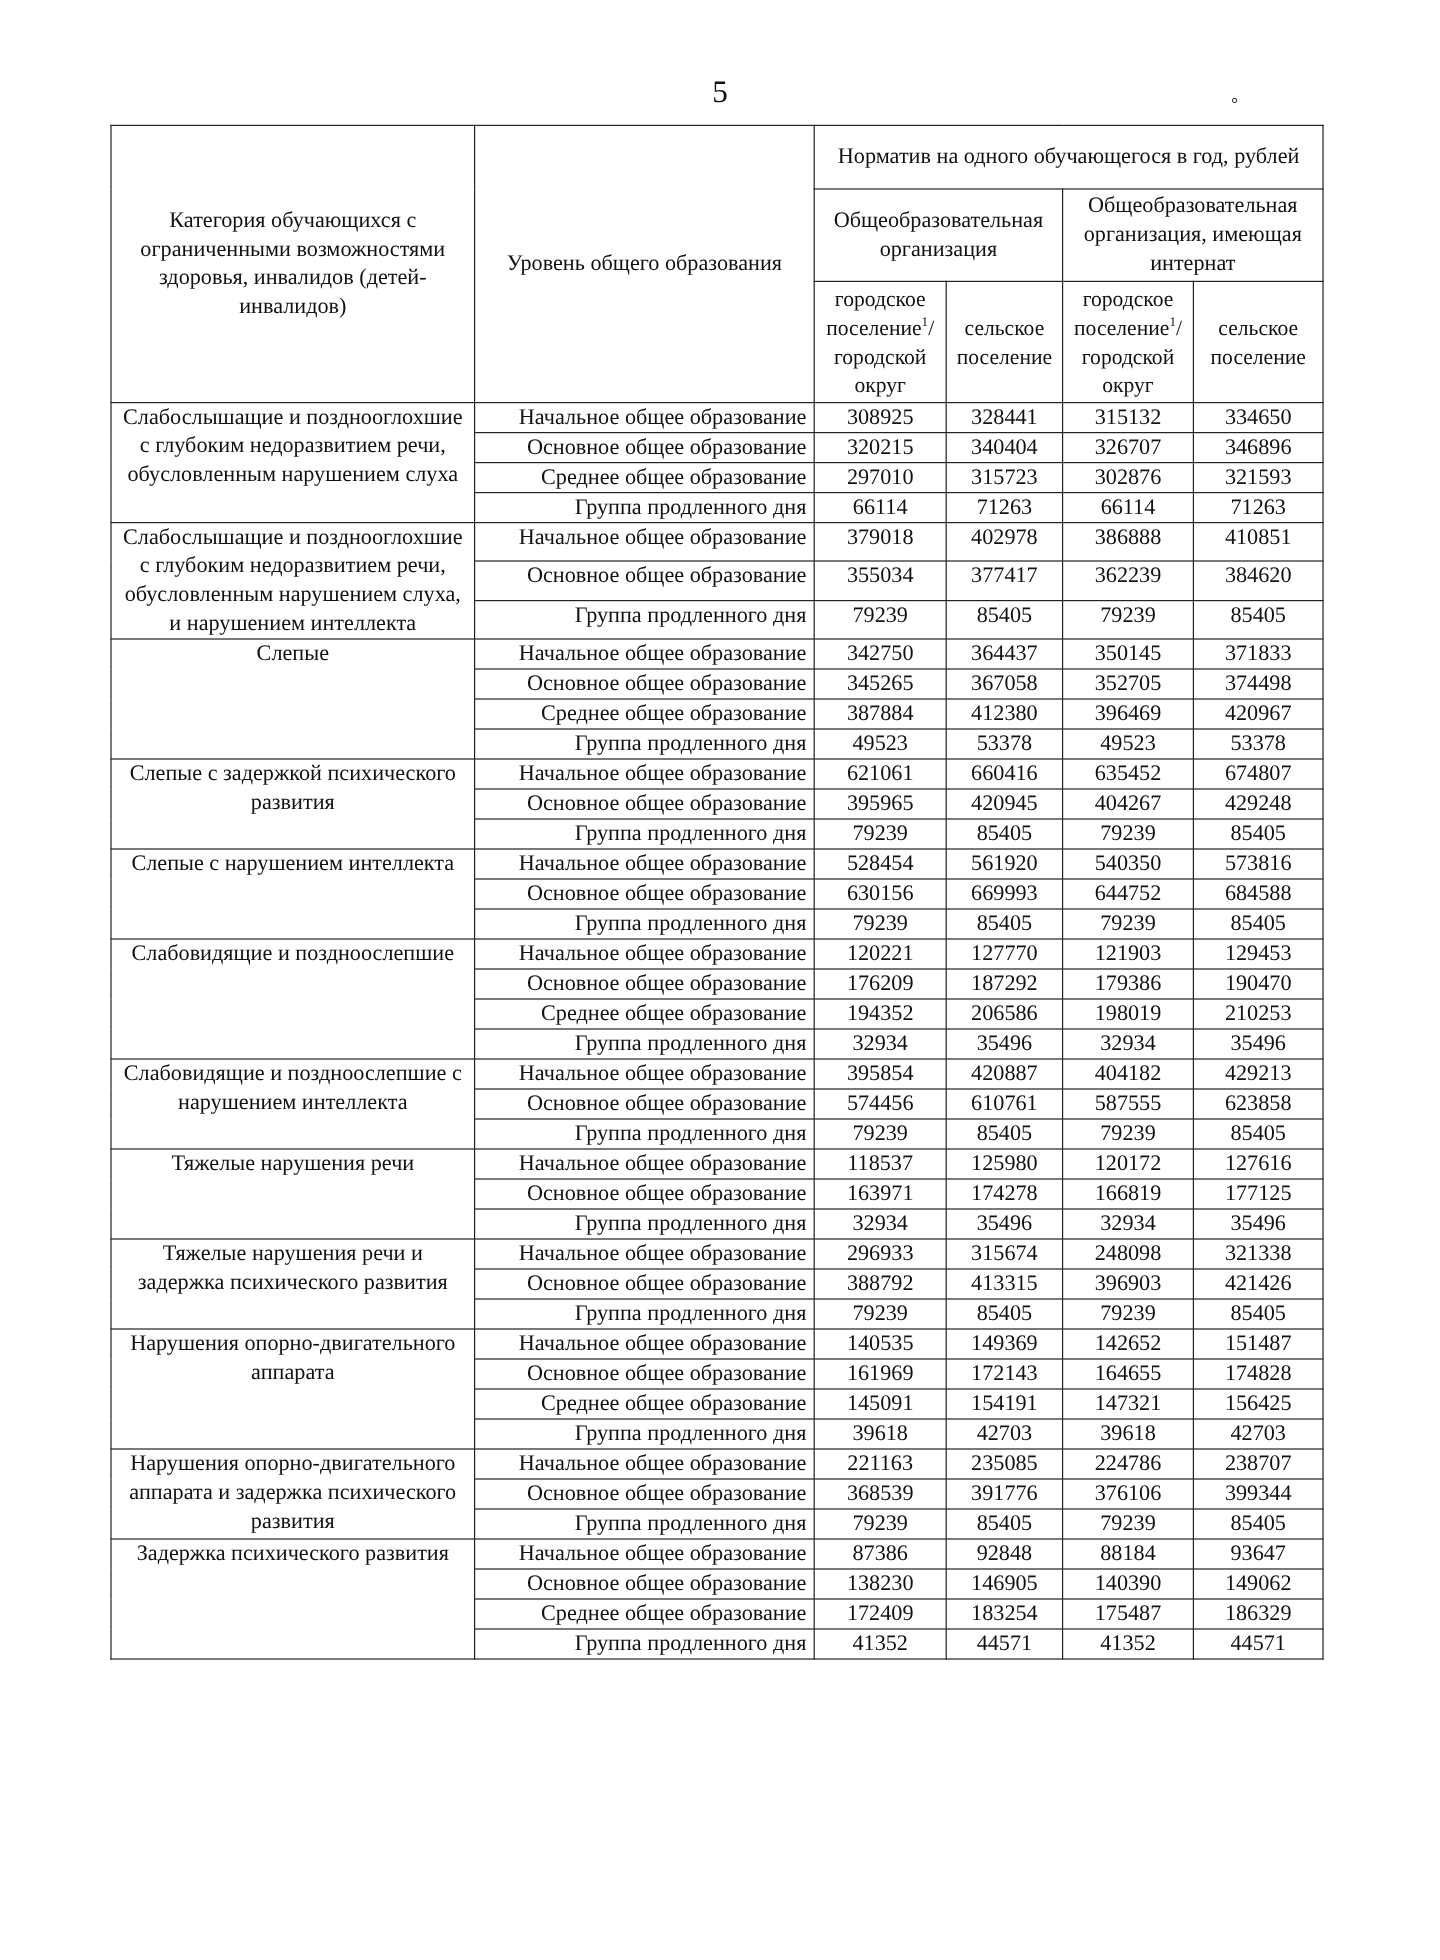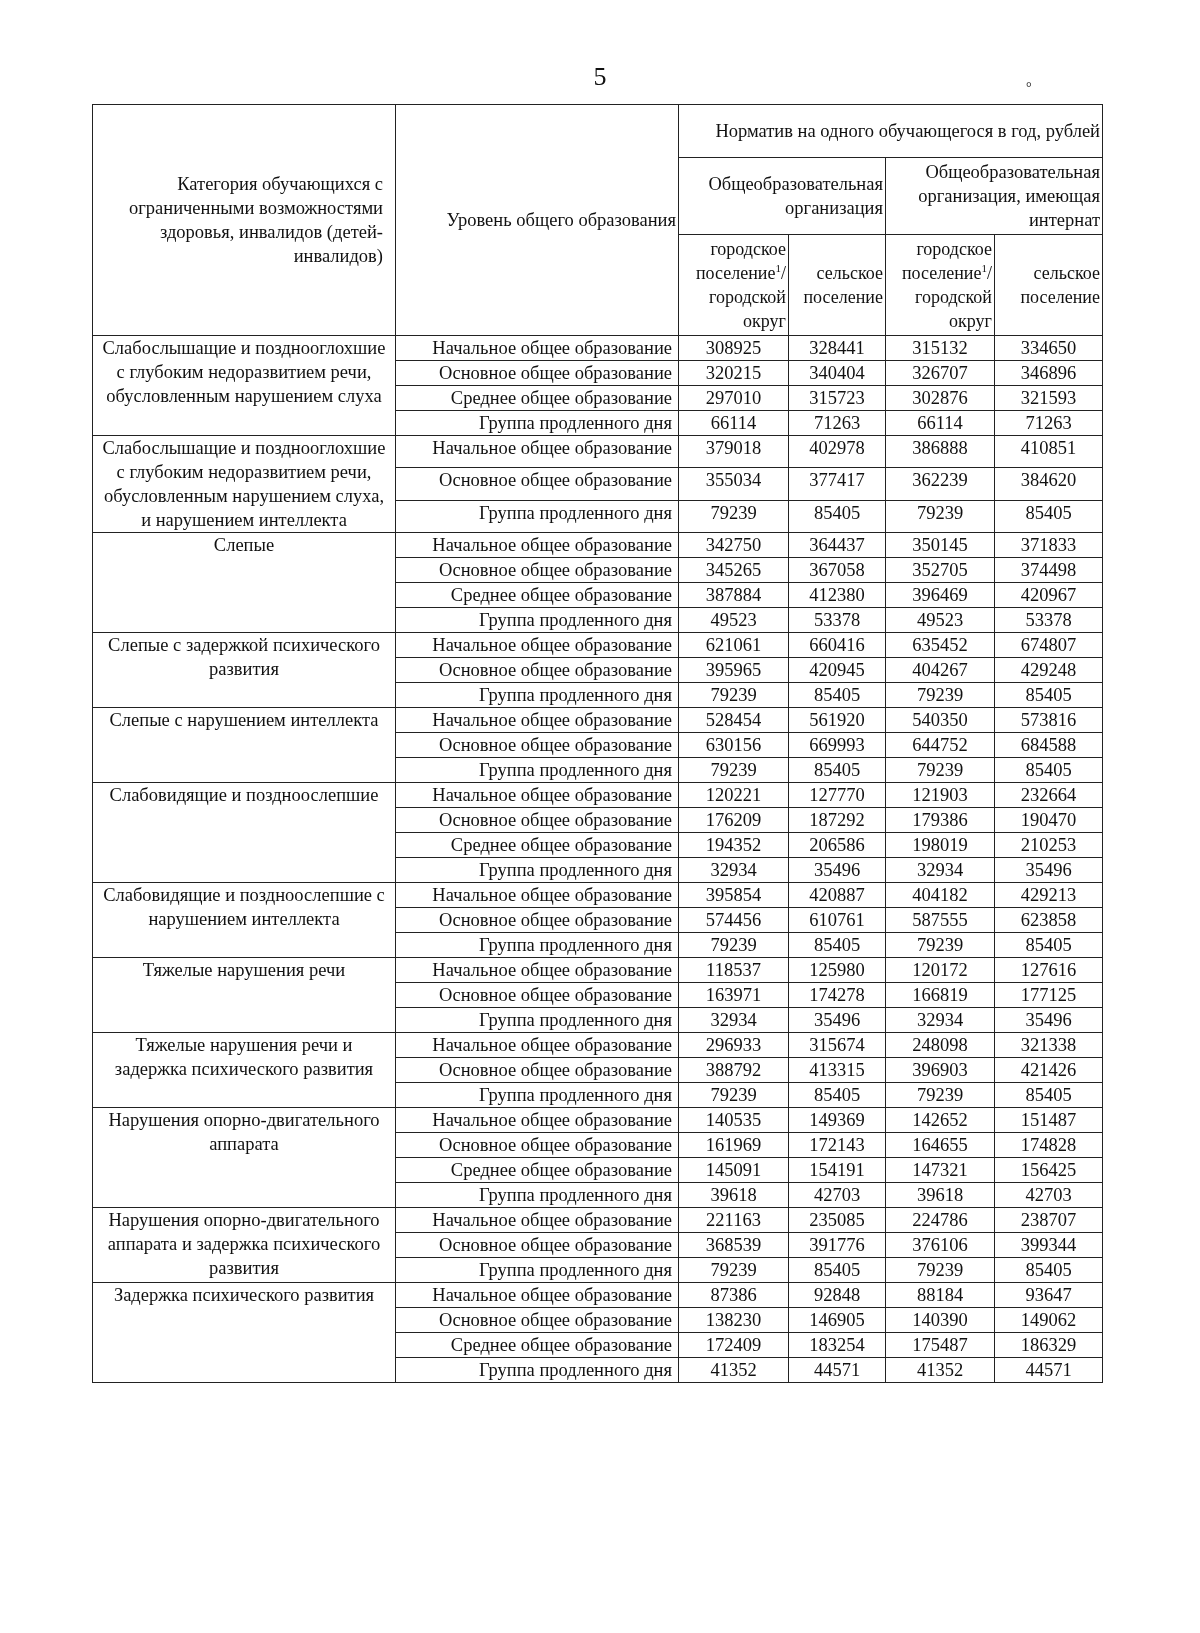--- a/index.html
+++ b/index.html
@@ -4,21 +4,21 @@
 <style>
   html, body { margin: 0; padding: 0; background: #ffffff; }
   body { width: 1200px; height: 1633px; position: relative; overflow: hidden;
          font-family: "Liberation Serif", "DejaVu Serif", serif; color: #111; }
   .page-number { position: absolute; top: 62px; left: 0; width: 1200px; text-align: center;
                  font-size: 26px; }
   .dot-mark { position: absolute; top: 80px; left: 1026px; font-size: 14px; }
   table.norm { position: absolute; left: 92px; top: 104px; width: 1010px;
                border-collapse: collapse; table-layout: fixed; font-size: 18.5px; line-height: 24px; }
   table.norm td, table.norm th { border: 1.5px solid #222; padding: 0 6px; vertical-align: top; font-weight: normal; }
-  table.norm th { text-align: right; vertical-align: middle; padding: 2px 2px; }
+  table.norm th { text-align: center; vertical-align: middle; padding: 2px 2px; }
   col.c1 { width: 303px; } col.c2 { width: 283px; } col.c3 { width: 110px; }
   col.c4 { width: 97px; } col.c5 { width: 109px; } col.c6 { width: 108px; }
   td.cat { text-align: center; }
   td.level { text-align: right; white-space: nowrap; }
   td.num { text-align: center; padding: 0 2px; }
   .th-sub { font-size: 18px; line-height: 24px; }
   sup { font-size: 11px; line-height: 0; }
   .hdr-main th { height: 48px; }
 </style>
 </head>
@@ -181,21 +181,21 @@
         <td class="num">85405</td>
         <td class="num">79239</td>
         <td class="num">85405</td>
       </tr>
       <tr>
         <td class="cat" rowspan="4">Слабовидящие и поздноослепшие</td>
         <td class="level">Начальное общее образование</td>
         <td class="num">120221</td>
         <td class="num">127770</td>
         <td class="num">121903</td>
-        <td class="num">232664</td>
+        <td class="num">129453</td>
       </tr>
       <tr>
         <td class="level">Основное общее образование</td>
         <td class="num">176209</td>
         <td class="num">187292</td>
         <td class="num">179386</td>
         <td class="num">190470</td>
       </tr>
       <tr>
         <td class="level">Среднее общее образование</td>

